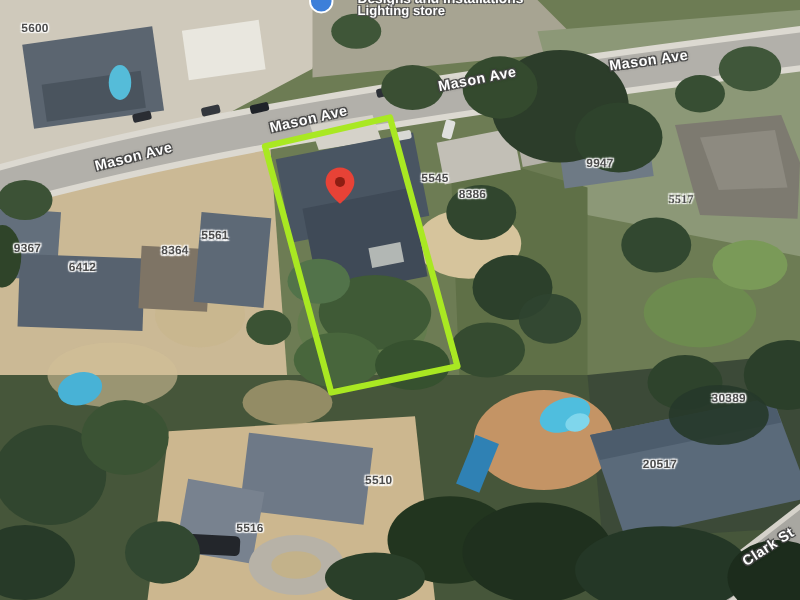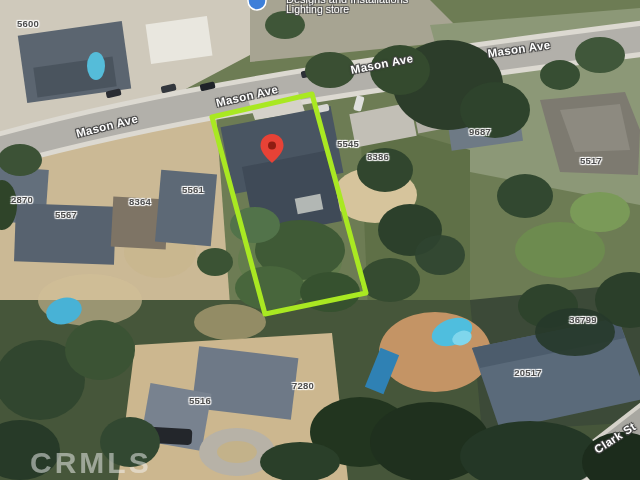--- a/index.html
+++ b/index.html
@@ -7,21 +7,21 @@
          font-family:"Liberation Sans",sans-serif;background:#6d7c54;}
   .stage svg{position:absolute;left:0;top:0;}
   .street-label{position:absolute;color:#fff;font-weight:bold;font-size:11.5px;
     white-space:nowrap;transform-origin:center;letter-spacing:.4px;
     text-shadow:-1px -1px 0 rgba(70,70,70,.95),1px -1px 0 rgba(70,70,70,.95),
                 -1px 1px 0 rgba(70,70,70,.95),1px 1px 0 rgba(70,70,70,.95),
                 0 0 3px rgba(0,0,0,.45);}
   .addr{position:absolute;color:#4c4c4c;font-weight:bold;font-size:9.5px;
     white-space:nowrap;transform:translate(-50%,-50%);letter-spacing:.2px;
     text-shadow:-1px -1px 1px #fff,1px -1px 1px #fff,-1px 1px 1px #fff,1px 1px 1px #fff;}
-  .poi-label{position:absolute;color:#fff;font-weight:normal;font-size:11px;
+  .poi-label{position:absolute;color:#fff;font-weight:bold;font-size:11px;
     white-space:nowrap;line-height:11px;
     text-shadow:-1px -1px 0 rgba(80,80,80,.9),1px -1px 0 rgba(80,80,80,.9),
                 -1px 1px 0 rgba(80,80,80,.9),1px 1px 0 rgba(80,80,80,.9);}
   .watermark{position:absolute;left:30px;top:446px;font-size:30px;letter-spacing:3px;
     color:rgba(245,245,245,.5);font-weight:bold;}
 </style>
 </head>
 <body>
 
 <div class="stage">
@@ -150,28 +150,27 @@
   <div class="poi-label" style="left:286px;top:-6px;">Designs and Installations</div>
   <div class="poi-label" style="left:286px;top:4px;font-size:10.5px;">Lighting store</div>
 
   <div class="street-label" style="left:107px;top:126px;transform:translate(-50%,-50%) rotate(-14deg);">Mason Ave</div>
   <div class="street-label" style="left:247px;top:96px;transform:translate(-50%,-50%) rotate(-13deg);">Mason Ave</div>
   <div class="street-label" style="left:382px;top:64px;transform:translate(-50%,-50%) rotate(-11deg);">Mason Ave</div>
   <div class="street-label" style="left:519px;top:49px;transform:translate(-50%,-50%) rotate(-8deg);">Mason Ave</div>
   <div class="street-label" style="left:615px;top:438px;transform:translate(-50%,-50%) rotate(-33deg);">Clark St</div>
 
   <div class="addr" style="left:28px;top:23px;text-align:center;">5600</div>
-  <div class="addr" style="left:22px;top:199px;">2870</div>
-  <div class="addr" style="left:66px;top:214px;">5567</div>
+  <div class="addr" style="left:22px;top:199px;">9367</div>
+  <div class="addr" style="left:66px;top:214px;">6412</div>
   <div class="addr" style="left:140px;top:201px;">8364</div>
-  <div class="addr" style="left:193px;top:189px;text-align:center;">5561</div>
+  <div class="addr" style="left:172px;top:189px;text-align:center;">5561</div>
   <div class="addr" style="left:348px;top:143px;text-align:center;">5545</div>
   <div class="addr" style="left:378px;top:156px;">8386</div>
-  <div class="addr" style="left:480px;top:131px;">9687</div>
-  <div class="addr" style="left:591px;top:160px;">5517</div>
-  <div class="addr" style="left:200px;top:400px;">5516</div>
-  <div class="addr" style="left:303px;top:385px;">7280</div>
-  <div class="addr" style="left:583px;top:319px;">36799</div>
+  <div class="addr" style="left:480px;top:131px;">9947</div>
+  <div class="addr" style="left:545px;top:160px;font-family:Liberation Serif, serif;">5517</div>
+  <div class="addr" style="left:200px;top:423px;">5516</div>
+  <div class="addr" style="left:303px;top:385px;">5510</div>
+  <div class="addr" style="left:583px;top:319px;">30389</div>
   <div class="addr" style="left:528px;top:372px;">20517</div>
 
-  <div class="watermark">CRMLS</div>
 
 </div>
 
 </body></html>

